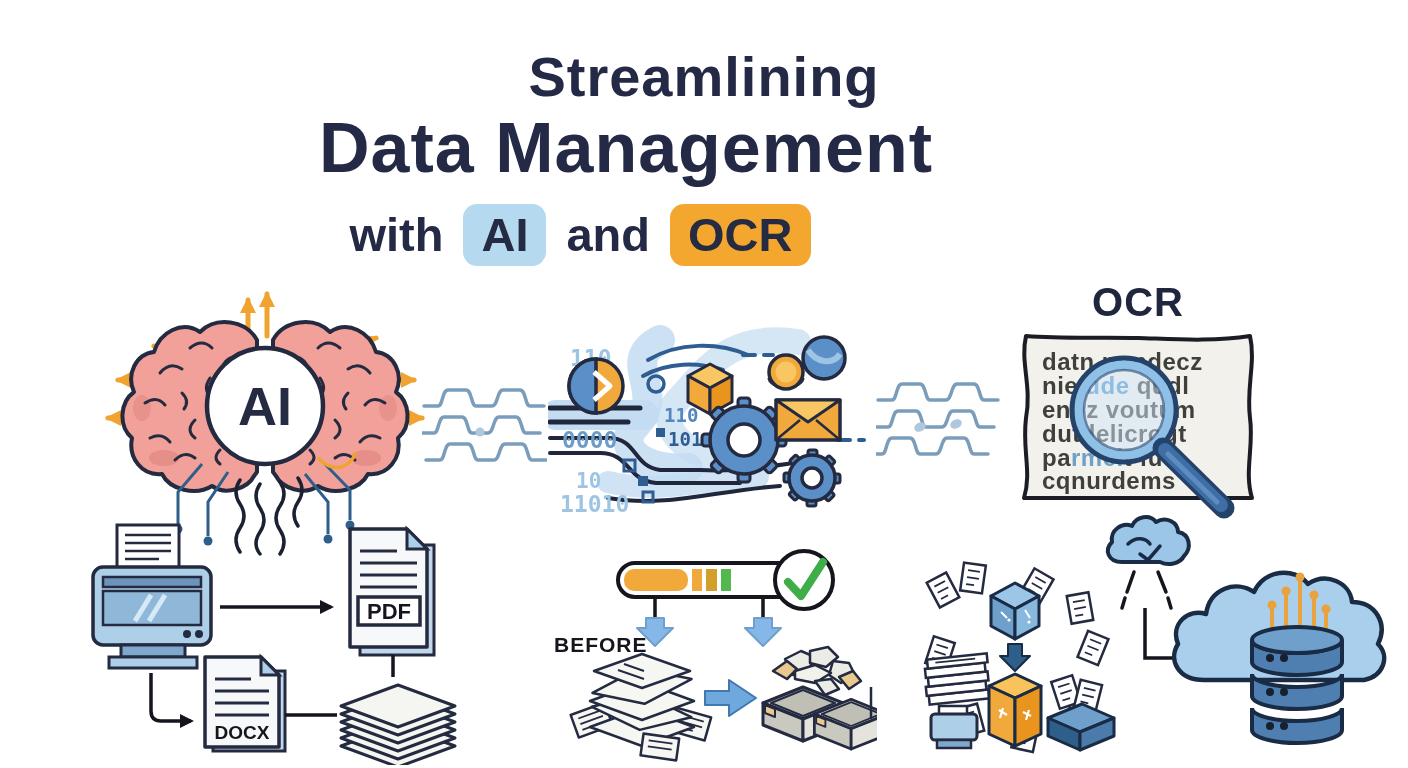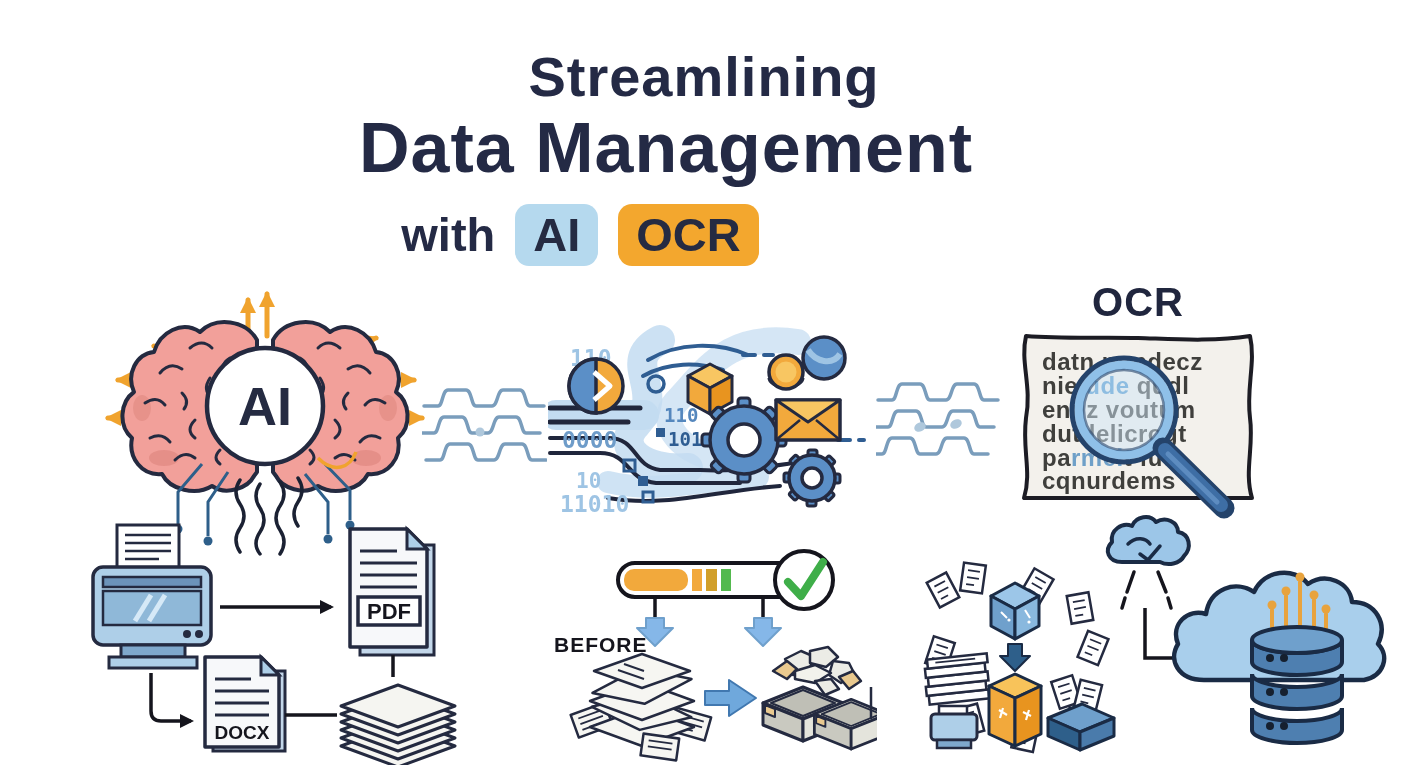--- a/index.html
+++ b/index.html
@@ -3,21 +3,21 @@
 <meta charset="utf-8">
 <style>
   html,body{margin:0;padding:0;background:#ffffff;}
   .canvas{position:relative;width:1408px;height:768px;background:#ffffff;overflow:hidden;
           font-family:"Liberation Sans",sans-serif;color:#242A45;}
   .abs{position:absolute;}
   
   .title1{left:0;width:1408px;top:44px;text-align:center;font-size:56px;font-weight:800;
           letter-spacing:1px;color:#242A45;}
   .title2{left:0;width:1252px;top:108px;text-align:center;font-size:70px;font-weight:800;
-          letter-spacing:1px;color:#242A45;padding-left:40px;}
+          letter-spacing:1px;color:#242A45;}
   .subtitle{left:0;width:1160px;top:204px;display:flex;justify-content:center;align-items:center;
             gap:20px;font-size:47px;font-weight:600;color:#242A45;}
   .badge{display:inline-block;font-weight:800;border-radius:14px;padding:5px 18px;line-height:1.1;}
   .badge-ai{background:#B5D9EE;color:#252B42;}
   .badge-ocr{background:#F3A72E;color:#252B42;}
   .ocr-heading{left:1012px;top:280px;width:252px;text-align:center;font-size:40px;font-weight:800;
                color:#20263E;letter-spacing:1px;}
   svg{display:block;}
   text{font-family:"Liberation Sans",sans-serif;}
   .mono{font-family:"DejaVu Sans Mono",monospace;font-weight:bold;}
@@ -25,20 +25,21 @@
 </head>
 <body>
 
 <div class="canvas">
 
   <div class="abs title1">Streamlining</div>
   <div class="abs title2">Data Management</div>
   <div class="abs subtitle">
     <span>with</span>
     <span class="badge badge-ai">AI</span>
+    <span>and</span>
     <span class="badge badge-ocr">OCR</span>
   </div>
 
   <svg class="abs" style="left:90px;top:288px;" width="350" height="300" viewBox="0 0 350 300">
     <defs>
       <marker id="oar" markerUnits="userSpaceOnUse" markerWidth="18" markerHeight="16" refX="13" refY="8" orient="auto">
         <path d="M0,0 L16,8 L0,16 Z" fill="#F0A32E"></path>
       </marker>
       <g id="bhalf">
         <path d="M167,52 C156,32 126,28 110,44 C92,32 70,44 64,64 C46,66 36,86 44,104 C30,114 28,138 42,150 C38,170 52,188 72,186 C80,202 106,208 122,198 C136,208 158,200 164,188 L167,184 Z" fill="#F2A09A" stroke="#242A40" stroke-width="4" stroke-linejoin="round"></path>

